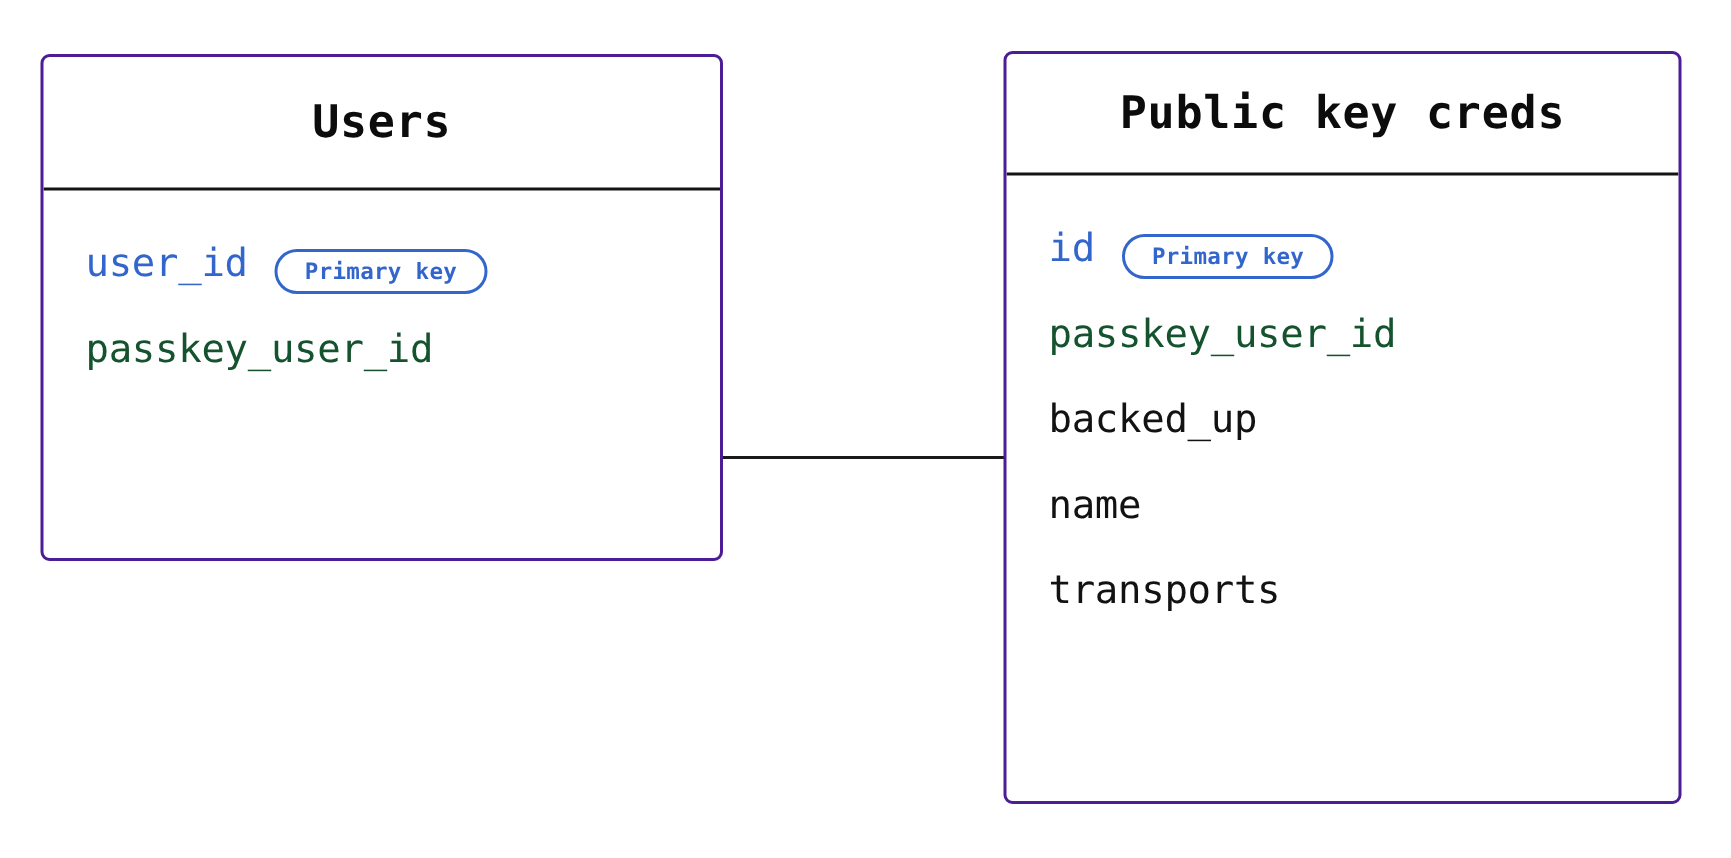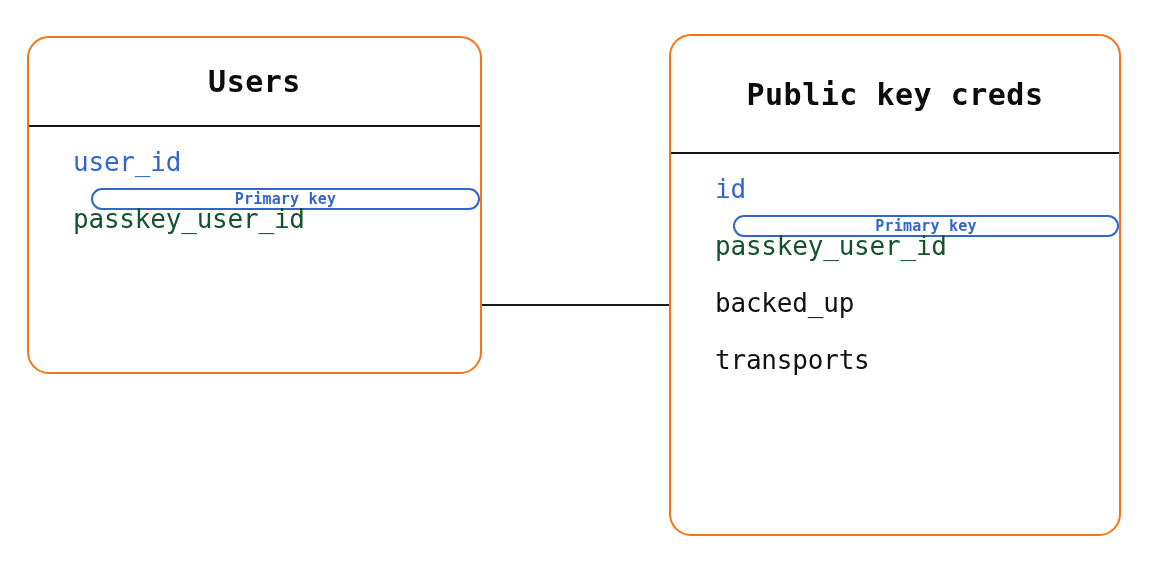--- a/index.html
+++ b/index.html
@@ -23,22 +23,22 @@
     position: absolute;
     background: #1a1a1a;
     height: 2px;
   }
 
   
   .entity {
     position: absolute;
     box-sizing: border-box;
     background: #ffffff;
-    border: 2px solid #f97316;
-    border-radius: 22px;
+    border: 2px solid #4c1d95;
+    border-radius: 6px;
     overflow: hidden;
   }
   .entity-header {
     box-sizing: border-box;
     width: 100%;
     display: flex;
     align-items: center;
     justify-content: center;
     border-bottom: 2px solid #141414;
   }
@@ -50,23 +50,23 @@
     color: #0c0c0c;
     white-space: nowrap;
   }
   .entity-fields {
     box-sizing: border-box;
     width: 100%;
     padding-top: 20px;
   }
   .field-row {
     display: flex;
+    align-items: center;
     height: 57px;
-    padding-left: 44px;
-    flex-direction: column;
+    padding-left: 28px;
   }
   .field-name {
     font-family: "DejaVu Sans Mono", "Liberation Mono", monospace;
     font-size: 26px;
     font-weight: normal;
     color: #121212;
     white-space: nowrap;
     letter-spacing: -0.2px;
   }
   .field-name.pk  { color: #3366CC; }
@@ -117,41 +117,44 @@
 
 
       <div class="field-row">
         <span class="field-name fk">passkey_user_id</span>
       </div>
 
     </div>
   </div>
 
   <div class="entity" style="left:669px; top:34px; width:452px; height:502px;">
-    <div class="entity-header" style="height:118px;">
+    <div class="entity-header" style="height:81px;">
       <span class="entity-title">Public key creds</span>
     </div>
     <div class="entity-fields">
 
       <div class="field-row">
         <span class="field-name pk">id</span>
         <span class="pk-badge">
           <span class="pk-badge-label">Primary key</span>
         </span>
       </div>
 
 
       <div class="field-row">
         <span class="field-name fk">passkey_user_id</span>
       </div>
 
       <div class="field-row">
         <span class="field-name">backed_up</span>
       </div>
 
+      <div class="field-row">
+        <span class="field-name">name</span>
+      </div>
 
       <div class="field-row">
         <span class="field-name">transports</span>
       </div>
 
     </div>
   </div>
 
 </div>
 

